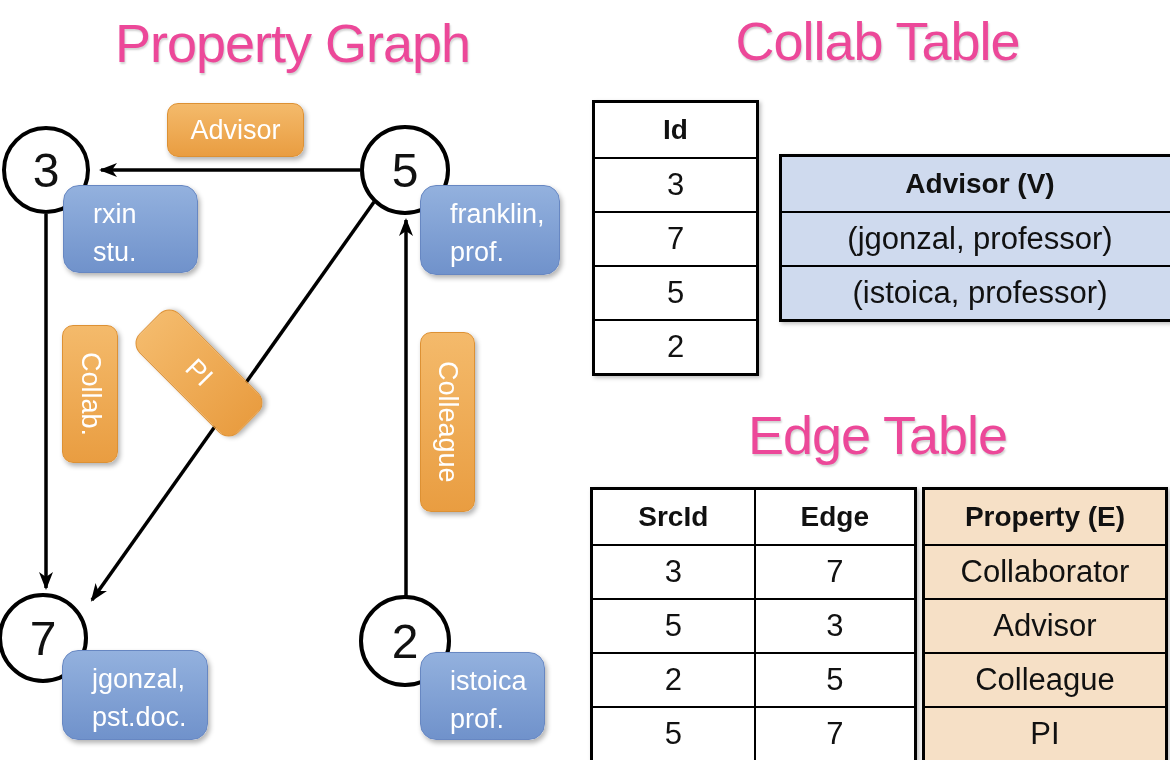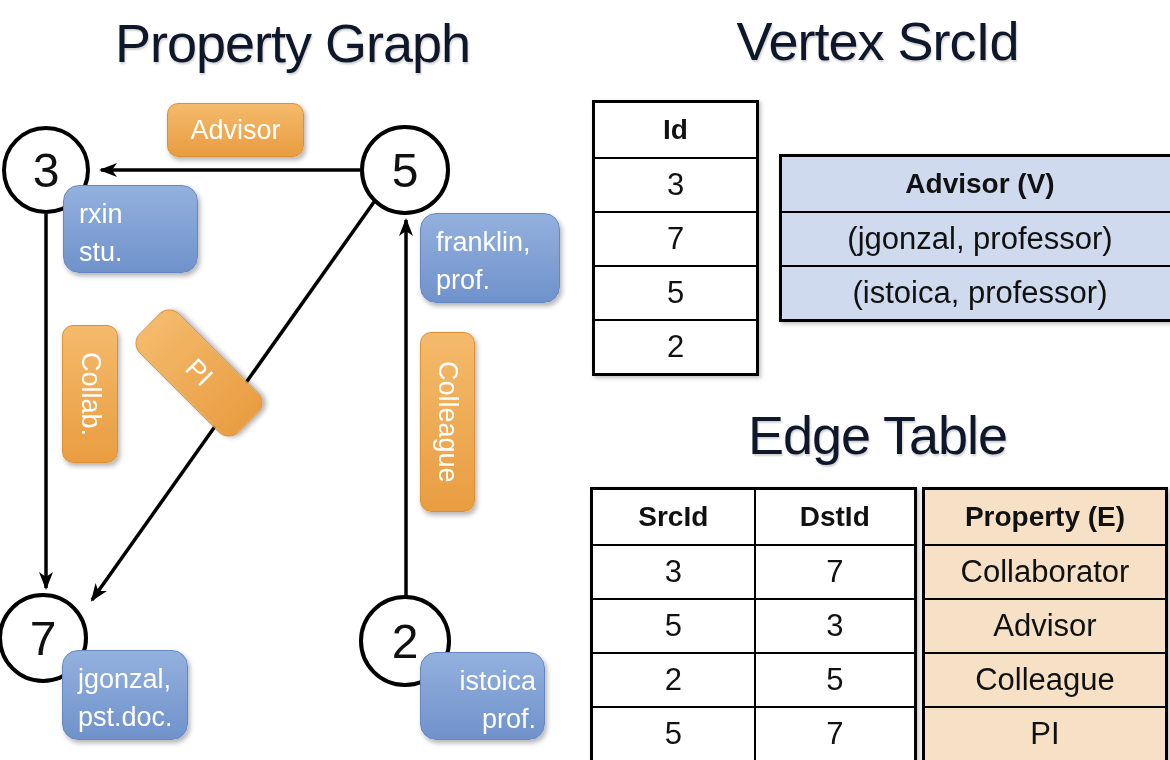--- a/index.html
+++ b/index.html
@@ -16,21 +16,21 @@
     --table-border: #000000;
   }
   * { margin:0; padding:0; box-sizing:border-box; }
   html,body { background:#fff; }
   body { font-family:"Liberation Sans", sans-serif; }
   .slide {
     position:relative; width:1170px; height:760px;
     background:#fff; overflow:hidden;
   }
   .title {
-    position:absolute; text-align:center; color:#0f172a;
+    position:absolute; text-align:center; color:#ec4899;
     font-size:54px; font-weight:400; letter-spacing:-1px;
     text-shadow:1px 2px 2px rgba(0,0,0,0.18);
     white-space:nowrap;
   }
   #graph-title  { left:0;   top:12;  width:585px; top:12px; }
   #vtable-title { left:585px; top:10px; width:585px; }
   #etable-title { left:585px; top:404px; width:585px; }
 
   
   #graph-edges { position:absolute; left:0; top:0; width:585px; height:760px; }
@@ -41,29 +41,29 @@
     display:flex; align-items:center; justify-content:center;
     font-size:48px; color:#111;
   }
   #node-3 { left:2px;   top:126px; width:88px; height:88px; }
   #node-5 { left:360px; top:125px; width:90px; height:90px; }
   #node-7 { left:-2px;  top:593px; width:90px; height:90px; }
   #node-2 { left:359px; top:595px; width:92px; height:92px; }
 
   .vbox {
     position:absolute; color:#fff; font-size:27px; line-height:1.42;
-    padding:9px 8px 8px 15px; border-radius:16px;
+    padding:9px 8px 8px 29px; border-radius:16px;
     background:linear-gradient(to bottom, var(--vertex-accent-top), var(--vertex-accent-bottom));
     border:1px solid var(--vertex-box-border);
     box-shadow:2px 3px 5px rgba(0,0,0,0.3);
   }
   #vbox-rxin    { left:63px;  top:185px; width:135px; height:88px; }
-  #vbox-franklin{ left:420px; top:185px; width:140px; height:90px;margin-top:28px; }
-  #vbox-jgonzal { left:62px;  top:650px; width:126px; height:90px; }
-  #vbox-istoica { left:420px; top:652px; width:125px; height:88px;text-align:right; }
+  #vbox-franklin{ left:420px; top:185px; width:140px; height:90px; }
+  #vbox-jgonzal { left:62px;  top:650px; width:146px; height:90px; }
+  #vbox-istoica { left:420px; top:652px; width:125px; height:88px; }
 
   .ebox {
     position:absolute; color:#fff; font-size:27px;
     display:flex; align-items:center; justify-content:center;
     border-radius:11px;
     background:linear-gradient(to bottom, var(--edge-accent-top), var(--edge-accent-bottom));
     border:1px solid var(--edge-box-border);
     box-shadow:2px 3px 5px rgba(0,0,0,0.3);
   }
   .ebox .vtext { writing-mode:vertical-rl; text-orientation:mixed; }
@@ -93,21 +93,21 @@
   #etable .col-src-dst { width:327px; display:grid; grid-template-columns:1fr 1fr; }
   #etable .col-src-dst .dst { border-left:2.5px solid var(--table-border); }
   #etable .col-prop { width:246px; background:var(--edge-table-bg); }
 </style>
 </head>
 <body>
 
 <div class="slide">
 
   <div class="title" id="graph-title">Property Graph</div>
-  <div class="title" id="vtable-title">Vertex SrcId</div>
+  <div class="title" id="vtable-title">Collab Table</div>
   <div class="title" id="etable-title">Edge Table</div>
 
   <svg id="graph-edges" viewBox="0 0 585 760" xmlns="http://www.w3.org/2000/svg">
     <defs>
       <marker id="arrow" markerUnits="userSpaceOnUse" markerWidth="22" markerHeight="18" refX="17" refY="8" orient="auto">
         <path d="M1,1 L19,8 L1,15 L6,8 Z" fill="#000"></path>
       </marker>
     </defs>
     <path d="M 360,170 L 101,170" stroke="#000" stroke-width="3.5" fill="none" marker-end="url(#arrow)"></path>
     <path d="M 46,214 L 46,588" stroke="#000" stroke-width="3.5" fill="none" marker-end="url(#arrow)"></path>
@@ -169,21 +169,21 @@
     <div class="tcol col-prop">
       <div class="tcell head">Advisor (V)</div>
       <div class="tcell">(jgonzal, professor)</div>
       <div class="tcell">(istoica, professor)</div>
     </div>
   </div>
 
   <div id="etable">
     <div class="tcol col-src-dst">
       <div class="tcell head src">SrcId</div>
-      <div class="tcell head dst">DstId</div>
+      <div class="tcell head dst">Edge</div>
       <div class="tcell src">3</div>
       <div class="tcell dst">7</div>
       <div class="tcell src">5</div>
       <div class="tcell dst">3</div>
       <div class="tcell src">2</div>
       <div class="tcell dst">5</div>
       <div class="tcell src">5</div>
       <div class="tcell dst">7</div>
     </div>
     <div class="tcol col-prop">

